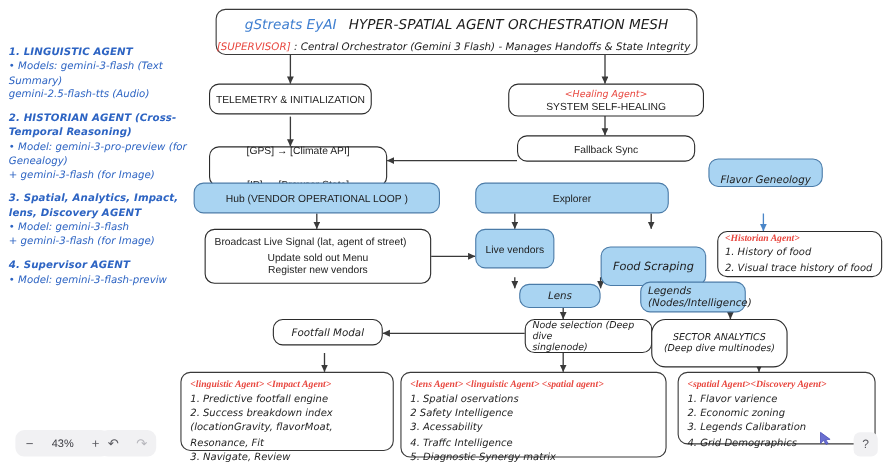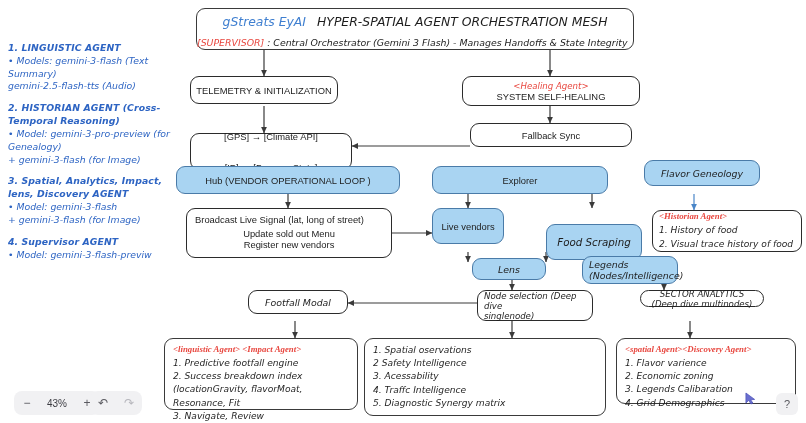--- a/index.html
+++ b/index.html
@@ -142,26 +142,26 @@
   </div>
 
   <div class="node rbox" style="left:470px;top:123px;width:162px;height:24px;">
     <span class="sans dark t10">Fallback Sync</span>
   </div>
 
   <div class="node bluebox" style="left:432px;top:166px;width:176px;height:28px;">
     <span class="sans dark t10">Explorer</span>
   </div>
 
-  <div class="node bluebox" style="left:644px;top:160px;width:116px;height:26px;">
+  <div class="node bluebox" style="left:644px;top:144px;width:104px;height:26px;justify-content:flex-end;">
     <span class="hand dark t10">Flavor Geneology</span>
   </div>
 
   <div class="node rbox" style="left:186px;top:208px;width:206px;height:50px;justify-content:flex-start;padding-top:5px;">
-    <span class="sans dark t10" style="align-self:flex-start;margin-left:8px;">Broadcast Live Signal   (lat, long of street)</span>
+    <span class="sans dark t10" style="align-self:flex-start;margin-left:8px;">Broadcast Live Signal   (lat, agent of street)</span>
     <span class="sans dark t10" style="margin-top:3px;">Update sold out Menu</span>
     <span class="sans dark t10">Register new vendors</span>
   </div>
 
   <div class="node bluebox" style="left:432px;top:208px;width:72px;height:36px;">
     <span class="sans dark t10">Live vendors</span>
   </div>
 
   <div class="node bluebox" style="left:546px;top:224px;width:96px;height:36px;">
     <span class="hand dark t11">Food Scraping</span>
@@ -184,35 +184,36 @@
 
   <div class="node rbox" style="left:248px;top:290px;width:100px;height:24px;">
     <span class="hand dark t10">Footfall Modal</span>
   </div>
 
   <div class="node rbox" style="left:477px;top:290px;width:116px;height:31px;align-items:flex-start;padding:2px 6px;justify-content:center;">
     <span class="hand dark t9">Node selection (Deep dive</span>
     <span class="hand dark t9">singlenode)</span>
   </div>
 
-  <div class="node rbox" style="left:640px;top:290px;width:124px;height:17px;">
+  <div class="node rbox" style="left:592px;top:290px;width:124px;height:44px;border-radius:13px;">
     <span class="hand dark t9">SECTOR ANALYTICS</span>
     <span class="hand dark t9">(Deep dive multinodes)</span>
   </div>
 
   <div class="node redbox" style="left:164px;top:338px;width:194px;height:72px;">
     <span class="redhead">&lt;linguistic Agent&gt; &lt;Impact Agent&gt;</span>
     <span class="rline">1. Predictive footfall engine</span>
     <span class="rline">2. Success breakdown index</span>
     <span class="rline">(locationGravity, flavorMoat, Resonance, Fit</span>
     <span class="rline">3. Navigate, Review</span>
 
   </div>
 
   <div class="node redbox" style="left:364px;top:338px;width:242px;height:78px;">
+    <span class="redhead">&lt;lens Agent&gt; &lt;linguistic Agent&gt; &lt;spatial agent&gt;</span>
     <span class="rline">1. Spatial oservations</span>
     <span class="rline">2 Safety Intelligence</span>
     <span class="rline">3. Acessability</span>
     <span class="rline">4. Traffc Intelligence</span>
     <span class="rline">5. Diagnostic Synergy matrix</span>
 
   </div>
 
   <div class="node redbox" style="left:616px;top:338px;width:180px;height:66px;">
     <span class="redhead">&lt;spatial Agent&gt;&lt;Discovery Agent&gt;</span>

